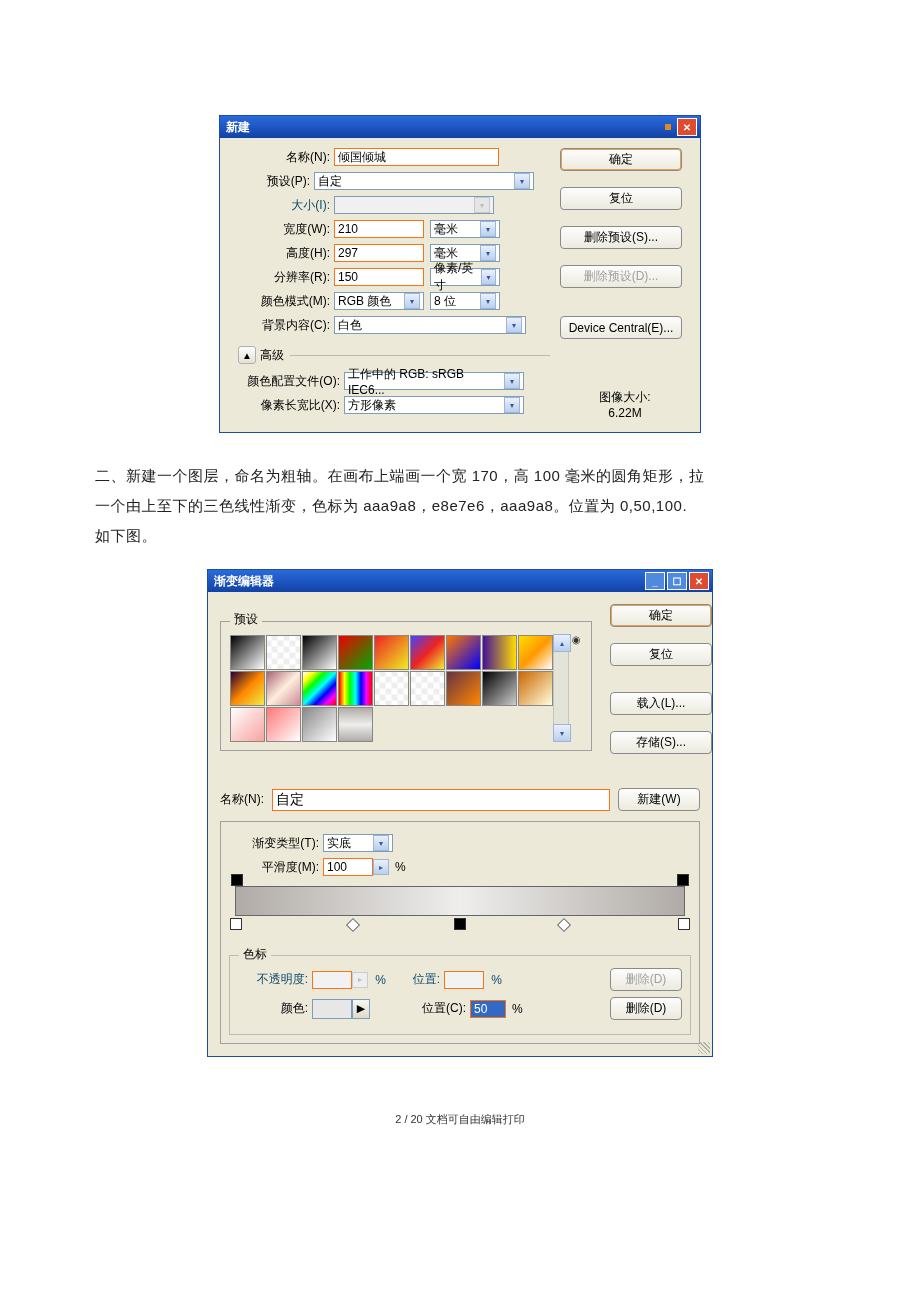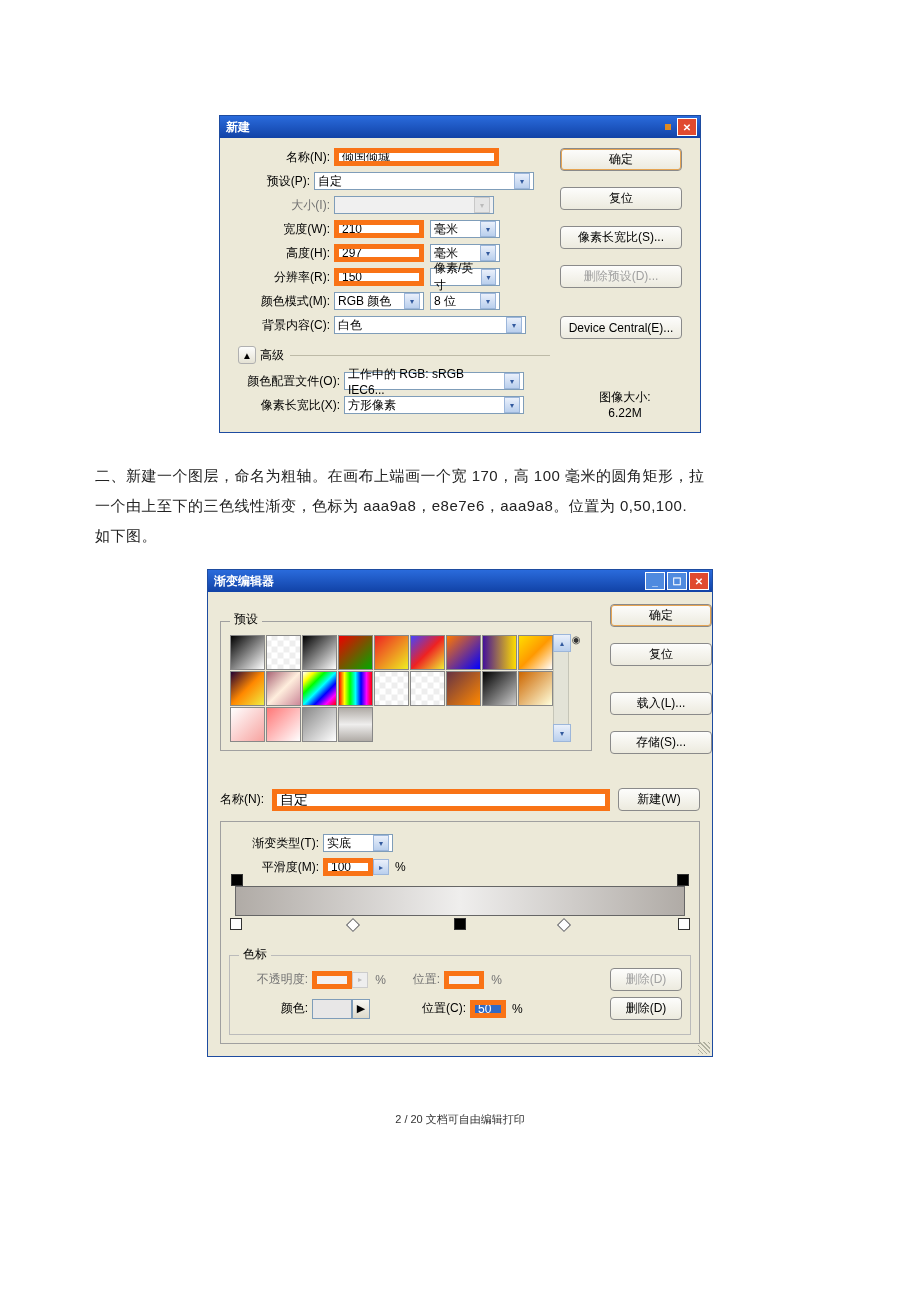--- a/index.html
+++ b/index.html
@@ -48,23 +48,23 @@
   .dlg1-body {
     display: flex;
     padding: 10px 10px 12px 10px;
     gap: 10px;
   }
   .dlg1-left { flex: 1; }
   .row { display: flex; align-items: center; margin-bottom: 6px; }
   .lbl {
     width: 100px; text-align: right; padding-right: 4px; font-size: 12px;
   }
-  .lbl.dis { color: #737373; }
+  .lbl.dis { color: #0c4a6e; }
   .txt {
-    border: 5px solid #f97316; background: #fff; height: 18px;
+    border: 1px solid #f97316; background: #fff; height: 18px;
     font-size: 12px; padding: 0 3px; box-sizing: border-box;
   }
   .sel {
     position: relative;
     border: 1px solid #7f9db9; background: #fff; height: 18px;
     font-size: 12px; padding: 0 3px; box-sizing: border-box;
     display: flex; align-items: center; justify-content: space-between;
   }
   .sel.dis { background: #f0f0f0; color:#a0a0a0; }
   .selbtn {
@@ -254,21 +254,21 @@
           <div class="lbl" style="width:110px">像素长宽比(X):</div>
           <div class="sel" style="width:180px">
             <span>方形像素</span>
             <span class="selbtn">▾</span>
           </div>
         </div>
       </div>
       <div class="dlg1-right">
         <div class="btn orange">确定</div>
         <div class="btn">复位</div>
-        <div class="btn">像素长宽比(S)...</div>
+        <div class="btn">删除预设(S)...</div>
         <div class="btn dis">删除预设(D)...</div>
         <div style="height:12px"></div>
         <div class="btn">Device Central(E)...</div>
         <div class="imgsize">
           <div>图像大小:</div>
           <div>6.22M</div>
         </div>
       </div>
     </div>
   </div>

